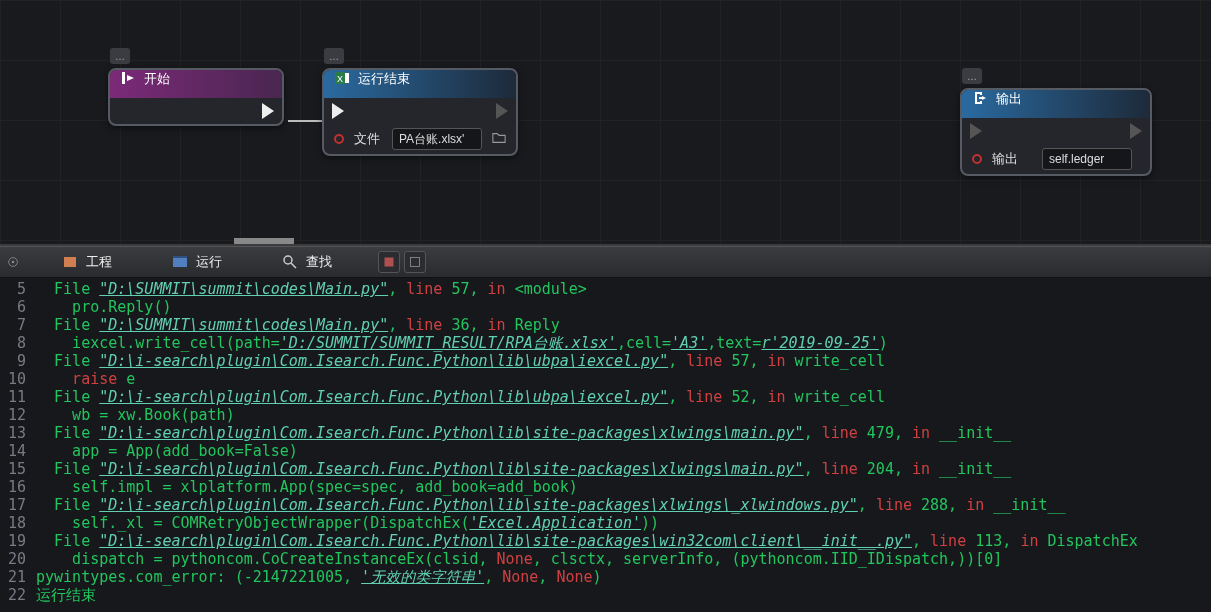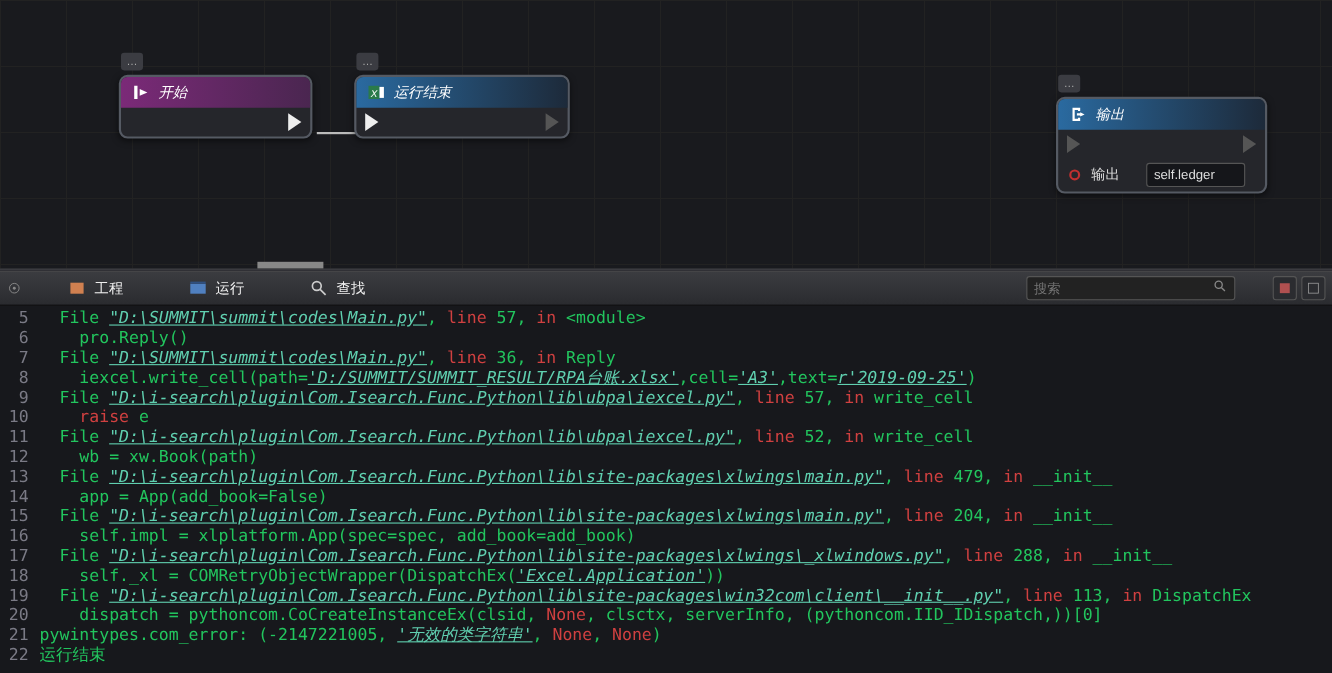--- a/index.html
+++ b/index.html
@@ -27,23 +27,23 @@
       background: #25262b;
       box-shadow: 0 2px 6px rgba(0,0,0,.5);
     }
     .node-tag {
       position: absolute; top: -22px; left: 0;
       width: 20px; height: 16px; background: #3b3c42;
       border-radius: 3px; color: #aaa; font-size: 10px;
       display: flex; align-items: center; justify-content: center;
     }
     .node-header {
-      display: flex; align-items: center;
+      display: flex; align-items: flex-start;
       border-radius: 6px 6px 0 0; height: 28px;
-      padding: 0 10px; color: #fff; font-weight: 500; font-style: italic;
+      padding: 0 10px; color: #fff; font-weight: 500;
     }
     .node-start .node-header { background: linear-gradient(90deg, #7b2a78, #4a2650); }
     .node-excel .node-header { background: linear-gradient(90deg, #2a6aa0, #1d2a3a); }
     .node-out .node-header { background: linear-gradient(90deg, #2a6aa0, #1d2a3a); }
     .hdr-icon { width: 16px; height: 16px; margin-right: 8px; display: flex; align-items:center; justify-content:center; }
     .port-row {
       display: flex; align-items: center; justify-content: space-between;
       padding: 5px 8px;
     }
     .port-tri {
@@ -150,20 +150,30 @@
             <text x="3" y="12" fill="#fff" font-size="9" font-family="Arial">X</text>
             <rect x="11" y="3" width="4" height="10" fill="#fff"></rect>
           </svg>
       </span>
       <span>运行结束</span>
     </div>
     <div class="port-row">
       <div class="port-tri port-in"></div>
       <div class="port-tri port-out"></div>
     </div>
+    <div class="param-row">
+      <span class="param-dot"></span>
+      <span class="param-label">文件</span>
+      <input class="param-input" value="PA台账.xlsx'" style="">
+      <span class="folder-icon">
+        <svg viewBox="0 0 16 16" width="14" height="14">
+            <path d="M1 3h5l2 2h7v8H1z" fill="none" stroke="#999" stroke-width="1.2"></path>
+          </svg>
+      </span>
+    </div>
   </div>
 
   <div class="node node-out" style="left:960px; top:88px; width:192px;">
     <div class="node-tag">…</div>
     <div class="node-header">
       <span class="hdr-icon">
         <svg viewBox="0 0 16 16" width="16" height="16">
             <path d="M3 2h7v3h-2V4H5v8h3v-1h2v3H3zM10 6l4 2-4 2V9H7V7h3z" fill="#fff"></path>
           </svg>
       </span>
@@ -209,29 +219,20 @@
   </div>
   <div class="pt-item">
     <span class="pt-icon">
       <svg viewBox="0 0 16 16" width="16" height="16">
           <circle cx="6" cy="6" r="4" fill="none" stroke="#ccc" stroke-width="1.5"></circle>
           <line x1="9" y1="9" x2="14" y2="14" stroke="#ccc" stroke-width="1.5"></line>
         </svg>
     </span>
     <span>查找</span>
   </div>
-  <div class="search-box">
-    <input placeholder="搜索" style="">
-    <span class="sicon">
-      <svg viewBox="0 0 16 16" width="13" height="13">
-          <circle cx="6" cy="6" r="4" fill="none" stroke="#888" stroke-width="1.5"></circle>
-          <line x1="9" y1="9" x2="13" y2="13" stroke="#888" stroke-width="1.5"></line>
-        </svg>
-    </span>
-  </div>
   <div class="right-icons">
     <div class="ri">
       <svg viewBox="0 0 16 16" width="12" height="12">
           <rect x="2" y="2" width="12" height="12" fill="#b05050"></rect>
         </svg>
     </div>
     <div class="ri">
       <svg viewBox="0 0 16 16" width="12" height="12">
           <rect x="2" y="2" width="12" height="12" fill="none" stroke="#999"></rect>
         </svg>

